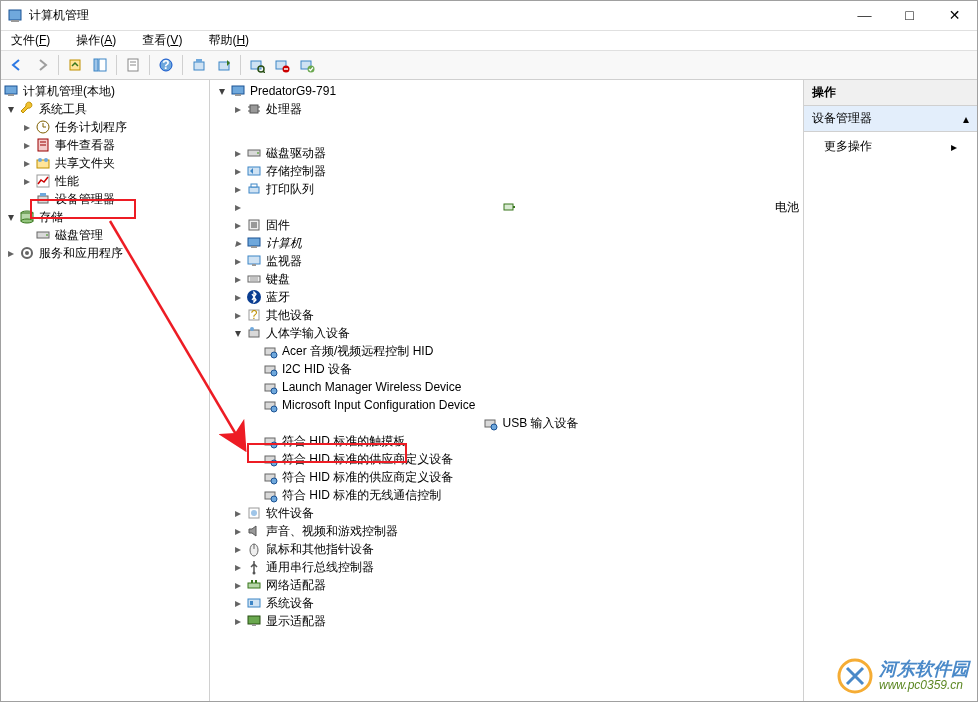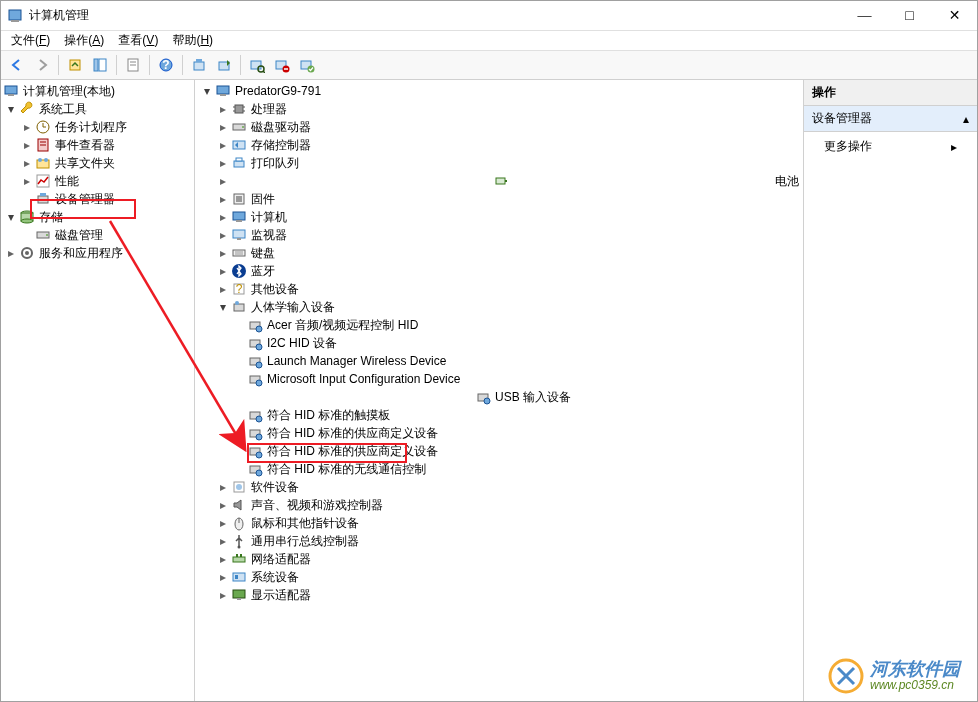--- a/index.html
+++ b/index.html
@@ -5,49 +5,49 @@
 * { margin: 0; padding: 0; box-sizing: border-box; font-family: "Microsoft YaHei", Tahoma, sans-serif; font-size: 12px; }
 body { background: #fff; width: 978px; height: 702px; overflow: hidden; position: relative; }
 
 .window { width: 978px; height: 702px; border: 1px solid #a0a0a0; background: #fff; display: flex; flex-direction: column; }
 
 .titlebar { height: 30px; display: flex; align-items: center; background: #fff; border-bottom: 1px solid #e0e0e0; }
 .titlebar .app-icon { width: 16px; height: 16px; margin: 0 6px; }
 .titlebar .title { flex: 1; font-size: 12px; }
 .titlebar .win-btn { width: 45px; height: 30px; display: flex; align-items: center; justify-content: center; font-size: 14px; font-family: "Segoe UI Symbol"; }
 
-.menubar { height: 20px; display: flex; align-items: center; padding: 0 4px; border-bottom: 1px solid #e0e0e0; gap: 2px; }
+.menubar { height: 20px; display: flex; align-items: center; padding: 0 4px; border-bottom: 1px solid #e0e0e0; gap: 14px; }
 .menubar .menu-item { padding: 2px 6px; cursor: default; }
 .menubar .menu-item u { text-decoration: underline; }
 
 .toolbar { height: 29px; display: flex; align-items: center; padding: 0 4px; gap: 1px; background: #f8f8f8; border-bottom: 1px solid #d0d0d0; }
 .toolbar .tb-btn { width: 24px; height: 24px; display: flex; align-items: center; justify-content: center; border: 1px solid transparent; }
 .toolbar .sep { width: 1px; height: 20px; background: #d0d0d0; margin: 0 3px; }
 
 .body-area { flex: 1; display: flex; overflow: hidden; }
 
-.left-pane { width: 194px; border-right: 1px solid #d0d0d0; overflow: auto; padding: 2px 0; }
+.left-pane { width: 209px; border-right: 1px solid #d0d0d0; overflow: auto; padding: 2px 0; }
 .center-pane { flex: 1; border-right: 1px solid #d0d0d0; overflow: auto; padding: 2px 0; position: relative; }
 .right-pane { width: 173px; overflow: auto; }
 
 .tree-node { display: flex; align-items: center; height: 18px; padding-right: 4px; cursor: default; white-space: nowrap; }
 .tw { width: 16px; height: 16px; display: inline-flex; align-items: center; justify-content: center; font-size: 12px; color: #646464; }
 .tw.exp::before { content: "▾"; font-size: 12px; color: #404040; }
 .tw.col::before { content: "▸"; font-size: 12px; color: #646464; }
 .ticon { width: 16px; height: 16px; margin-right: 4px; display: inline-flex; align-items: center; justify-content: center; }
 .tlabel { font-size: 12px; }
 
 .right-header { background: #f0f0f0; padding: 4px 8px; font-weight: bold; border-bottom: 1px solid #d0d0d0; }
 .right-section { background: #e3eefb; padding: 4px 8px; font-size: 12px; border-bottom: 1px solid #d0d0d0; display: flex; justify-content: space-between; align-items: center; }
 .right-item { padding: 6px 20px; font-size: 12px; display: flex; justify-content: space-between; align-items: center; }
 
 .highlight-red { border: 2px solid #ed1c24; position: absolute; pointer-events: none; z-index: 10; }
 .arrow-svg { position: absolute; pointer-events: none; z-index: 11; }
 
-.watermark { position: absolute; right: 18px; bottom: 8px; display: flex; align-items: center; gap: 6px; opacity: 0.92; z-index: 20; }
+.watermark { position: absolute; right: 9px; bottom: 8px; display: flex; align-items: center; gap: 6px; opacity: 0.92; z-index: 20; }
 .watermark .wm-icon { width: 36px; height: 36px; }
 .watermark .wm-text { display: flex; flex-direction: column; line-height: 1.15; }
 .watermark .wm-cn { font-size: 18px; font-weight: bold; color: #3b7fc4; font-style: italic; }
 .watermark .wm-en { font-size: 12px; color: #4d7c0f; font-style: italic; }
 
 
 svg { display: block; }
 </style>
 </head>
 <body>
@@ -277,21 +277,21 @@
               <svg width="16" height="16">
                 <rect x="4" y="4" width="8" height="8" fill="#999" stroke="#555"></rect>
                 <line x1="2" y1="6" x2="4" y2="6" stroke="#555"></line>
                 <line x1="2" y1="10" x2="4" y2="10" stroke="#555"></line>
                 <line x1="12" y1="6" x2="14" y2="6" stroke="#555"></line>
                 <line x1="12" y1="10" x2="14" y2="10" stroke="#555"></line>
               </svg>
             </span>
             <span class="tlabel">处理器</span>
           </div>
-          <div class="tree-node" style="padding-left: 20px;">
+          <div class="tree-node" style="padding-left: 20px; margin-top: 26px;">
             <span class="tw col"></span>
             <span class="ticon">
               <svg width="16" height="16">
                 <rect x="2" y="5" width="12" height="6" fill="#d9d9d9" stroke="#666"></rect>
                 <circle cx="12" cy="8" r="1" fill="#6aa84f"></circle>
               </svg>
             </span>
             <span class="tlabel">磁盘驱动器</span>
           </div>
           <div class="tree-node" style="padding-left: 20px;">
@@ -327,21 +327,21 @@
           <div class="tree-node" style="padding-left: 20px;">
             <span class="tw col"></span>
             <span class="ticon">
               <svg width="16" height="16">
                 <rect x="3" y="3" width="10" height="10" fill="#efefef" stroke="#666"></rect>
                 <rect x="5" y="5" width="6" height="6" fill="#999"></rect>
               </svg>
             </span>
             <span class="tlabel">固件</span>
           </div>
-          <div class="tree-node" style="padding-left: 20px;">
+          <div class="tree-node" style="padding-left: 20px; font-style: italic;">
             <span class="tw col"></span>
             <span class="ticon">
               <svg width="16" height="16">
                 <rect x="2" y="3" width="12" height="8" fill="#6fa8dc" stroke="#1b5394"></rect>
                 <rect x="5" y="11" width="6" height="2" fill="#999"></rect>
               </svg>
             </span>
             <span class="tlabel">计算机</span>
           </div>
           <div class="tree-node" style="padding-left: 20px;">

